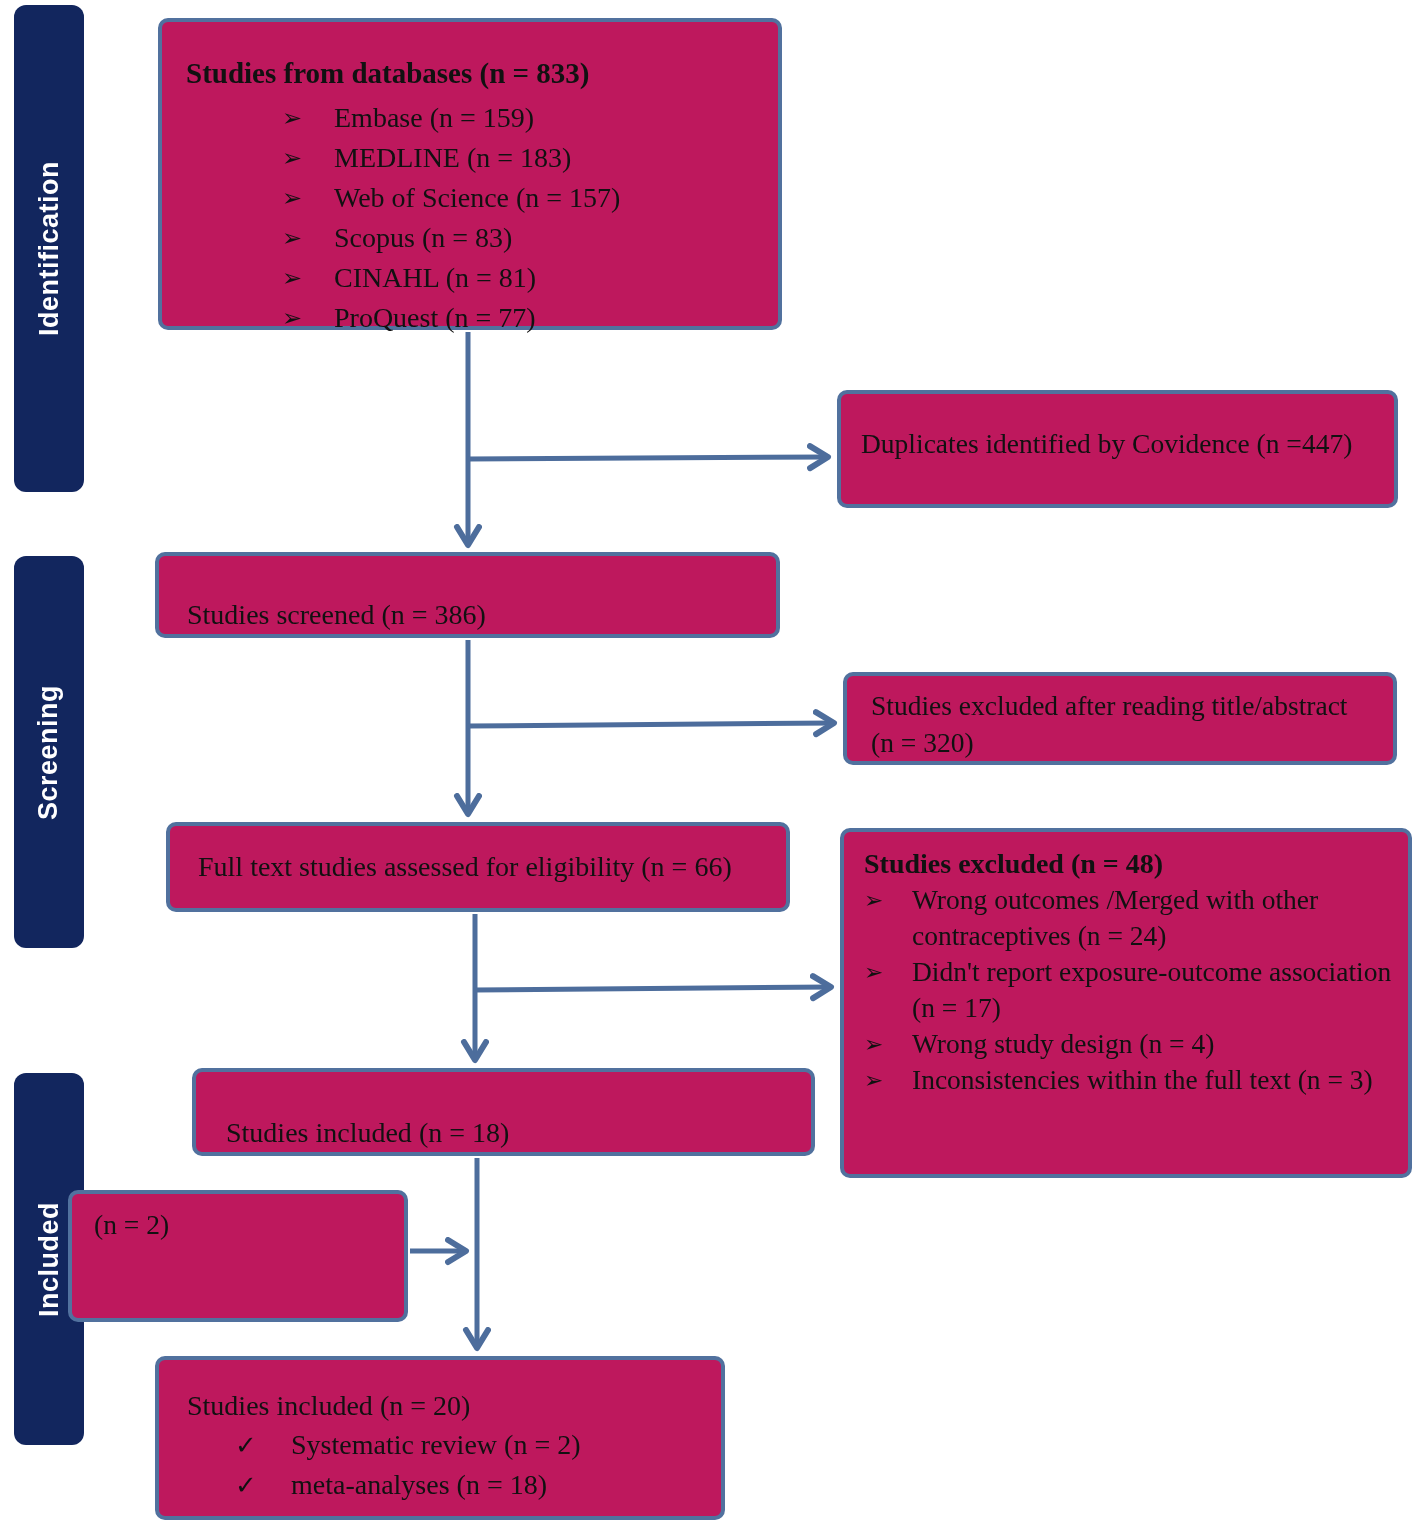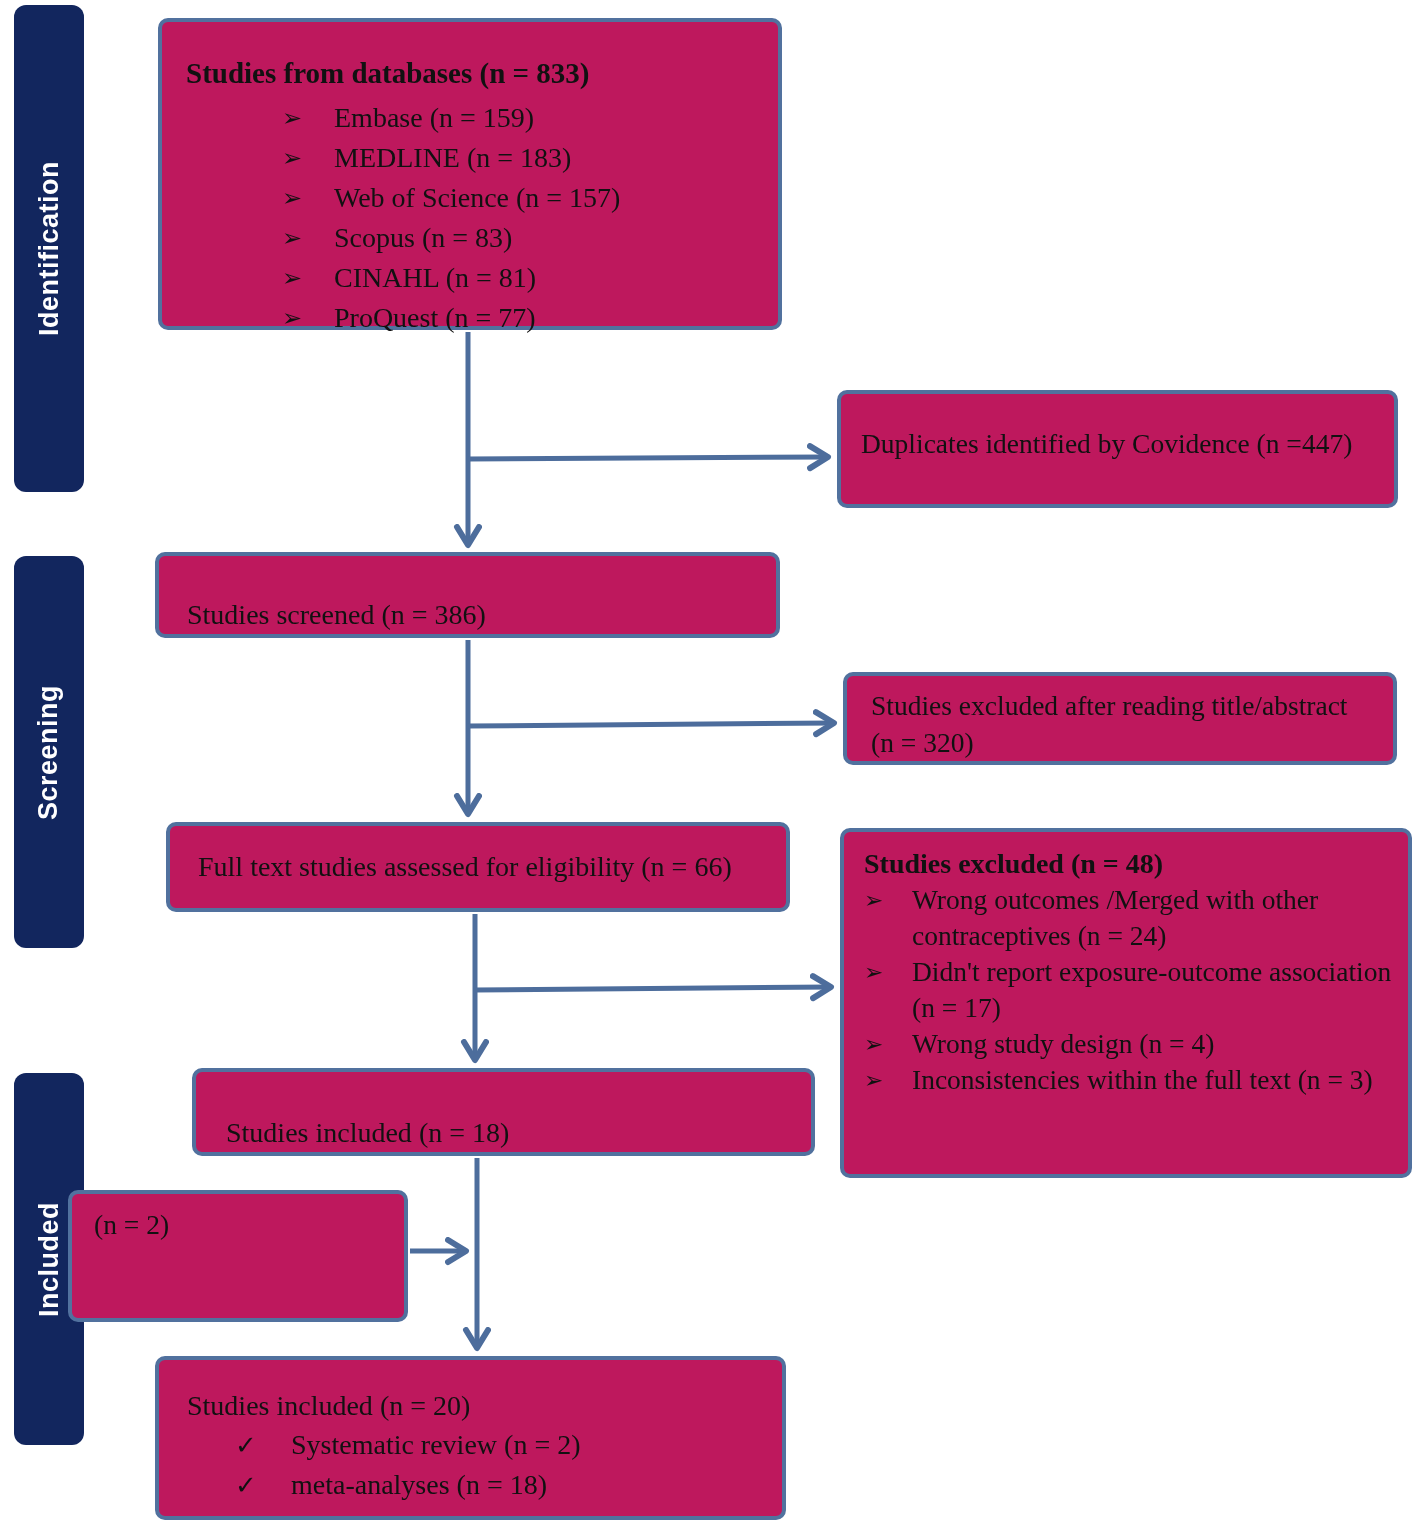--- a/index.html
+++ b/index.html
@@ -73,21 +73,21 @@
 
   #box-excl48 { left: 840px; top: 828px; width: 572px; height: 350px; padding: 14px 12px 0 20px; font-size: 27.5px; line-height: 36px; }
   #box-excl48 .title { font-weight: bold; font-size: 28px; }
   #box-excl48 .bullet-row { margin-left: 0; line-height: 36px; }
   #box-excl48 .bullet-row .glyph { width: 48px; flex: 0 0 48px; font-size: 23px; }
 
   #box-included18 { left: 192px; top: 1068px; width: 623px; height: 88px; display: flex; align-items: flex-end; padding-left: 30px; }
 
   #box-reflist { left: 68px; top: 1190px; width: 340px; height: 132px; padding: 12px 8px 0 22px; font-size: 27.5px; line-height: 38px; }
 
-  #box-final { left: 155px; top: 1356px; width: 631px; height: 164px; padding: 28px 10px 8px 28px; }
+  #box-final { left: 155px; top: 1356px; width: 570px; height: 164px; padding: 28px 10px 8px 28px; }
   .check-row { display: flex; margin-left: 48px; line-height: 40px; }
   .check-row .glyph {
     width: 56px; flex: 0 0 56px;
     font-family: "DejaVu Sans", sans-serif;
     font-size: 26px;
   }
 
   
   #arrows {
     position: absolute;

